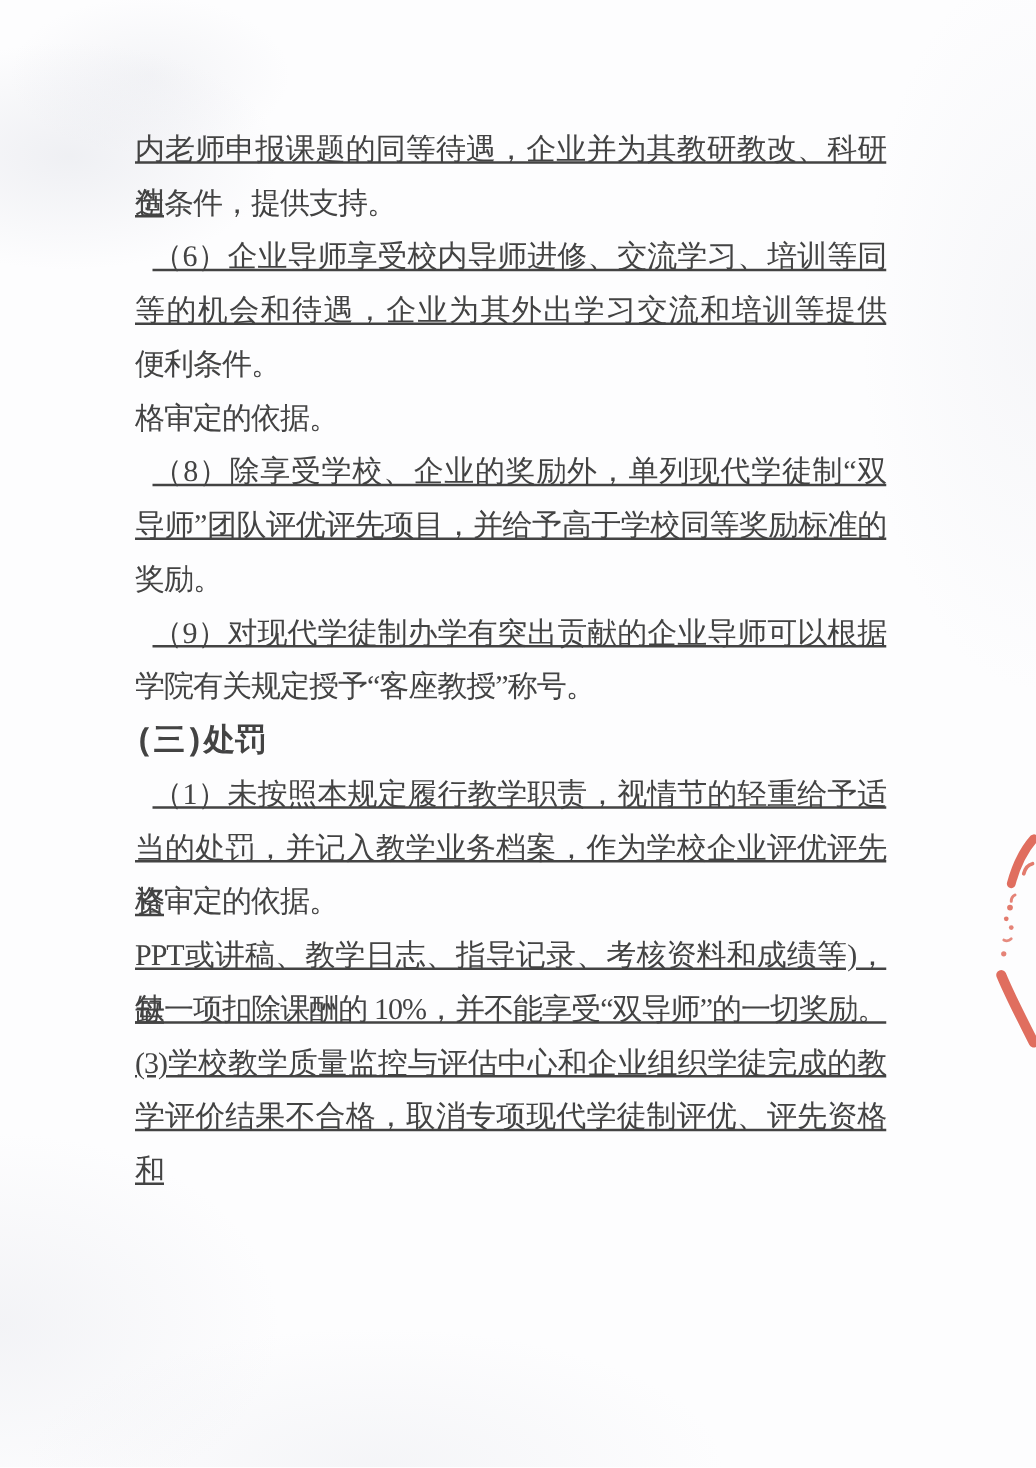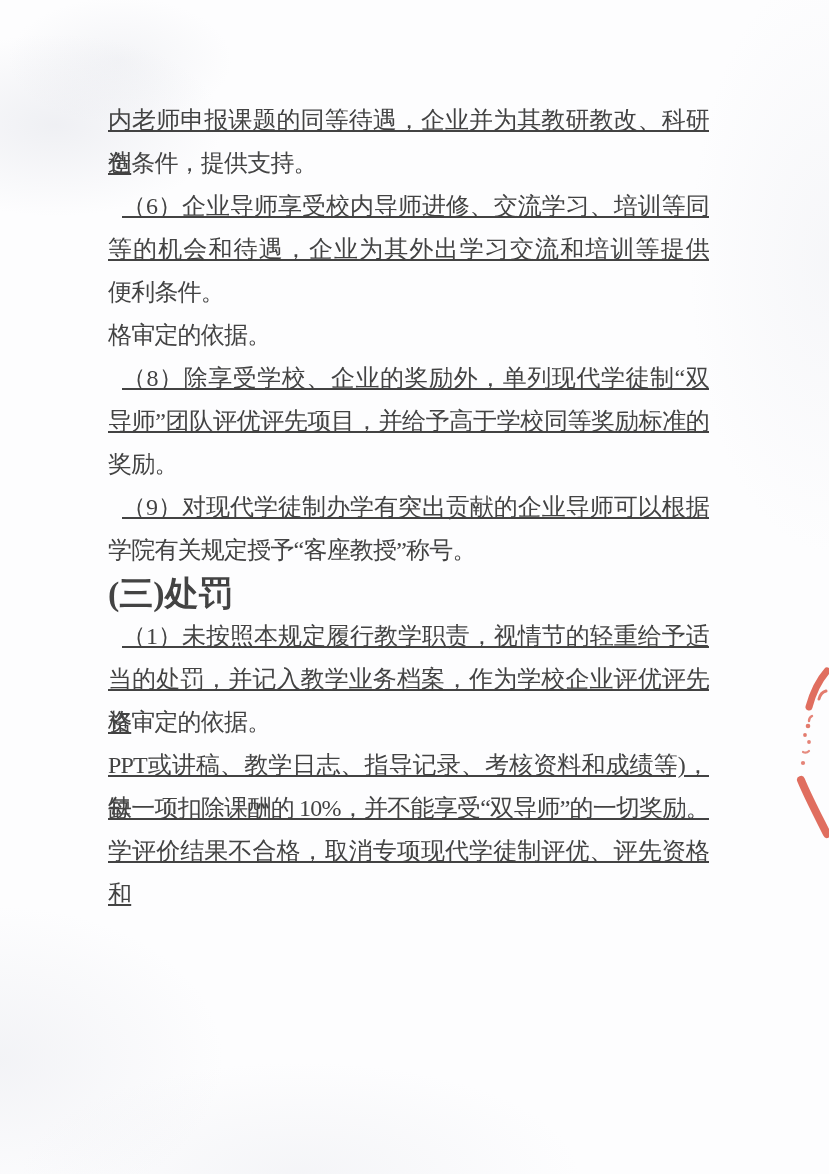--- a/index.html
+++ b/index.html
@@ -32,22 +32,22 @@
   .line.fill{
     text-align:justify;
     text-align-last:justify;
     text-decoration:underline;
   }
   .line.ind{
     text-indent:14px;
   }
   .line.bold{
     font-weight:700;
-    font-family:Liberation Serif, serif;
-    font-size:34px;
+    font-family:Liberation Mono, monospace;
+    font-size:25px;
     letter-spacing:0;
   }
   .stamp{
     position:absolute;
     left:796px;top:666px;
     width:33px;height:174px;
   }
   .stamp svg{display:block;width:100%;height:100%;}
 </style>
 </head>
@@ -66,20 +66,21 @@
       <div class="line fill">导师”团队评优评先项目，并给予高于学校同等奖励标准的</div>
       <div class="line">奖励。</div>
       <div class="line fill ind">（9）对现代学徒制办学有突出贡献的企业导师可以根据</div>
       <div class="line">学院有关规定授予“客座教授”称号。</div>
       <div class="line bold">(三)处罚</div>
       <div class="line fill ind">（1）未按照本规定履行教学职责，视情节的轻重给予适</div>
       <div class="line fill">当的处罚，并记入教学业务档案，作为学校企业评优评先资</div>
       <div class="line">格审定的依据。</div>
       <div class="line fill">PPT或讲稿、教学日志、指导记录、考核资料和成绩等)，每</div>
       <div class="line fill">缺一项扣除课酬的 10%，并不能享受“双导师”的一切奖励。</div>
+      <div class="line fill">(3)学校教学质量监控与评估中心和企业组织学徒完成的教</div>
       <div class="line fill">学评价结果不合格，取消专项现代学徒制评优、评先资格和</div>
     </div>
 
   <div class="stamp" style="color: rgb(220, 90, 73);">
     <svg viewBox="0 0 33 174" xmlns="http://www.w3.org/2000/svg">
       <g fill="none" stroke="currentColor" stroke-linecap="round">
         <path d="M31 5 C24 13 17 26 13 41" stroke-width="7" opacity="0.88"></path>
         <path d="M30 25 c-4 1 -6 4 -7 8" stroke-width="3" opacity="0.8"></path>
         <path d="M16 50 c-2 1 -3 3 -3 5" stroke-width="2.4" opacity="0.75"></path>
         <path d="M7 86 c2 1 4 1 6 -1" stroke-width="2.2" opacity="0.7"></path>

